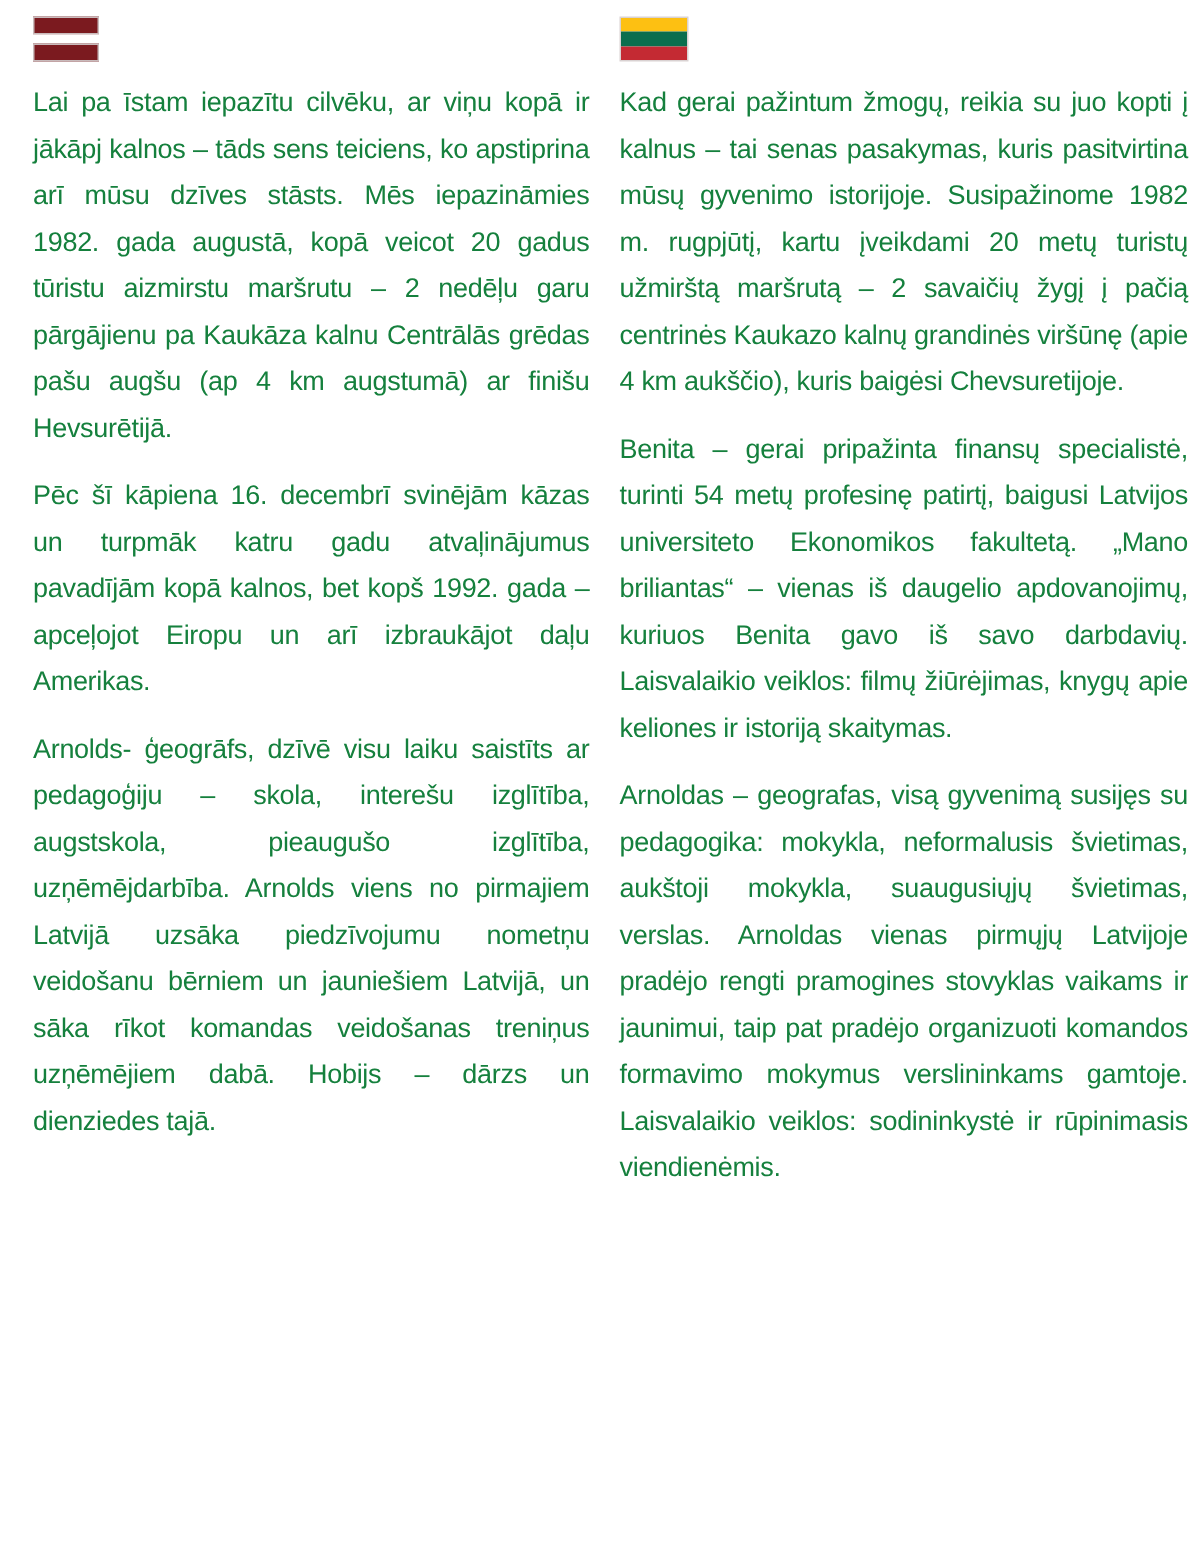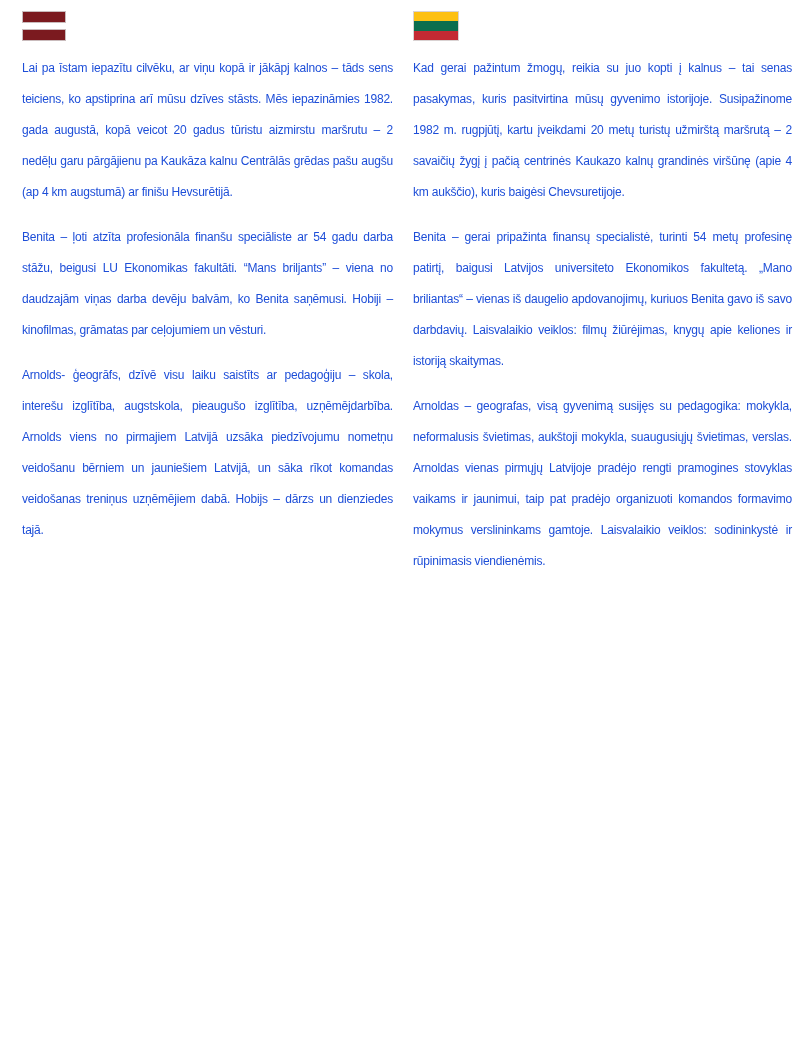--- a/index.html
+++ b/index.html
@@ -32,40 +32,40 @@
   .flag-lt {
     width: 46px; height: 30px;
     border: 1px solid #d9d2d2;
     display: flex; flex-direction: column;
     margin-bottom: 12px;
   }
   .flag-lt .stripe { flex: 1; }
 
   .para {
     margin: 0 0 14px 0;
-    font-size: 12px;
+    font-size: 18px;
     line-height: 31px;
     letter-spacing: -0.2px;
-    color: #1d4ed8;
+    color: #15803d;
     text-align: justify;
   }
 </style>
 </head>
 <body>
 
 <div class="page">
 
   <section class="col" lang="lv">
     <div class="flag-lv" role="img">
       <div class="bar" style="background: rgb(123, 26, 31);"></div>
       <div class="gap" style="background: rgb(255, 255, 255);"></div>
       <div class="bar" style="background: rgb(123, 26, 31);"></div>
     </div>
     <p class="para">Lai pa īstam iepazītu cilvēku, ar viņu kopā ir jākāpj kalnos – tāds sens teiciens, ko apstiprina arī mūsu dzīves stāsts. Mēs iepazināmies 1982. gada augustā, kopā veicot 20 gadus tūristu aizmirstu maršrutu – 2 nedēļu garu pārgājienu pa Kaukāza kalnu Centrālās grēdas pašu augšu (ap 4 km augstumā) ar finišu Hevsurētijā.</p>
-    <p class="para">Benita – ļoti atzīta profesionāla finanšu speciāliste ar 54 gadu darba stāžu, beigusi LU Ekonomikas fakultāti. “Mans briljants” – viena no daudzajām viņas darba devēju balvām, ko Benita saņēmusi. Hobiji – kinofilmas, grāmatas par ceļojumiem un vēsturi.</p>
+    <p class="para">Pēc šī kāpiena 16. decembrī svinējām kāzas un turpmāk katru gadu atvaļinājumus pavadījām kopā kalnos, bet kopš 1992. gada – apceļojot Eiropu un arī izbraukājot daļu Amerikas.</p>
     <p class="para">Arnolds- ģeogrāfs, dzīvē visu laiku saistīts ar pedagoģiju – skola, interešu izglītība, augstskola, pieaugušo izglītība, uzņēmējdarbība. Arnolds viens no pirmajiem Latvijā uzsāka piedzīvojumu nometņu veidošanu bērniem un jauniešiem Latvijā, un sāka rīkot komandas veidošanas treniņus uzņēmējiem dabā. Hobijs – dārzs un dienziedes tajā.</p>
   </section>
 
   <section class="col" lang="lt">
     <div class="flag-lt" role="img">
       <div class="stripe" style="background: rgb(253, 192, 18);"></div>
       <div class="stripe" style="background: rgb(11, 110, 78);"></div>
       <div class="stripe" style="background: rgb(196, 42, 51);"></div>
     </div>
     <p class="para">Kad gerai pažintum žmogų, reikia su juo kopti į kalnus – tai senas pasakymas, kuris pasitvirtina mūsų gyvenimo istorijoje. Susipažinome 1982 m. rugpjūtį, kartu įveikdami 20 metų turistų užmirštą maršrutą – 2 savaičių žygį į pačią centrinės Kaukazo kalnų grandinės viršūnę (apie 4 km aukščio), kuris baigėsi Chevsuretijoje.</p>

